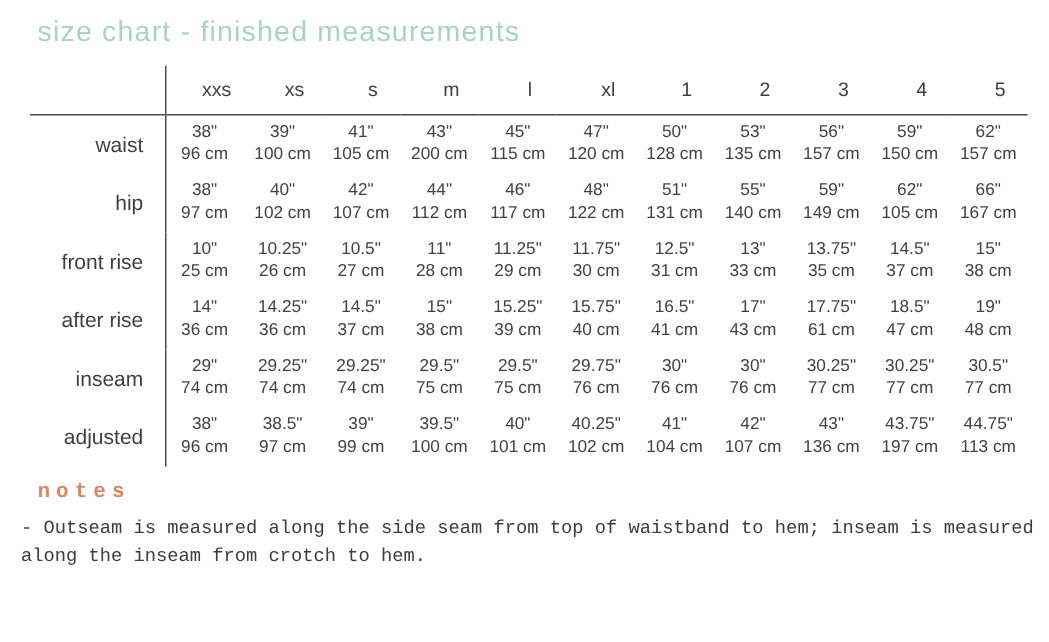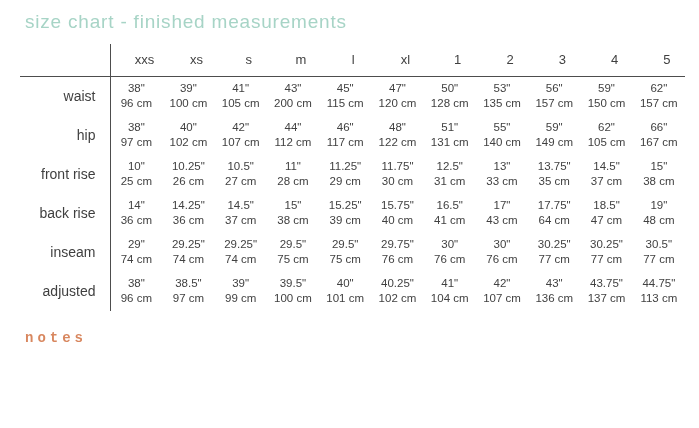--- a/index.html
+++ b/index.html
@@ -34,21 +34,21 @@
   td.row-label {
     text-align: right; padding-right: 14px;
     font-size: 14px; color: #3f3f3f; font-weight: 400;
   }
   tbody tr { height: 39px; }
   td.cell { text-align: center; vertical-align: middle; padding: 4px 0; }
   td.cell .in { font-size: 11.5px; line-height: 15px; color: #414141; }
   td.cell .cm { font-size: 11.5px; line-height: 15px; color: #414141; }
 
   .notes-heading {
-    position: absolute; left: 25px; top: 330px;
+    position: absolute; left: 25px; top: 320px;
     font-family: "Liberation Mono", monospace;
     font-size: 14px; font-weight: 700; letter-spacing: 4px;
     color: #d8875f;
   }
   .notes-body {
     position: absolute; left: 14px; top: 343px; width: 676px;
     font-family: "Liberation Mono", monospace;
     font-size: 12.5px; line-height: 19px; color: #3d3d3d;
   }
   .notes-body p { margin-bottom: 6px; }
@@ -216,21 +216,21 @@
           <td class="cell">
             <div class="in">14.5"</div>
             <div class="cm">37 cm</div>
           </td>
           <td class="cell">
             <div class="in">15"</div>
             <div class="cm">38 cm</div>
           </td>
         </tr>
         <tr>
-          <td class="row-label">back rise</td>
+          <td class="row-label">after rise</td>
           <td class="cell">
             <div class="in">14"</div>
             <div class="cm">36 cm</div>
           </td>
           <td class="cell">
             <div class="in">14.25"</div>
             <div class="cm">36 cm</div>
           </td>
           <td class="cell">
             <div class="in">14.5"</div>
@@ -251,21 +251,21 @@
           <td class="cell">
             <div class="in">16.5"</div>
             <div class="cm">41 cm</div>
           </td>
           <td class="cell">
             <div class="in">17"</div>
             <div class="cm">43 cm</div>
           </td>
           <td class="cell">
             <div class="in">17.75"</div>
-            <div class="cm">64 cm</div>
+            <div class="cm">61 cm</div>
           </td>
           <td class="cell">
             <div class="in">18.5"</div>
             <div class="cm">47 cm</div>
           </td>
           <td class="cell">
             <div class="in">19"</div>
             <div class="cm">48 cm</div>
           </td>
         </tr>
@@ -349,28 +349,29 @@
           <td class="cell">
             <div class="in">42"</div>
             <div class="cm">107 cm</div>
           </td>
           <td class="cell">
             <div class="in">43"</div>
             <div class="cm">136 cm</div>
           </td>
           <td class="cell">
             <div class="in">43.75"</div>
-            <div class="cm">137 cm</div>
+            <div class="cm">197 cm</div>
           </td>
           <td class="cell">
             <div class="in">44.75"</div>
             <div class="cm">113 cm</div>
           </td>
         </tr>
       </tbody>
   </table>
 
   <div class="notes-heading">notes</div>
 
   <div class="notes-body">
+    <p>- Outseam is measured along the side seam from top of waistband to hem; inseam is measured along the inseam from crotch to hem.</p>
   </div>
 
 </div>
 
 </body></html>

